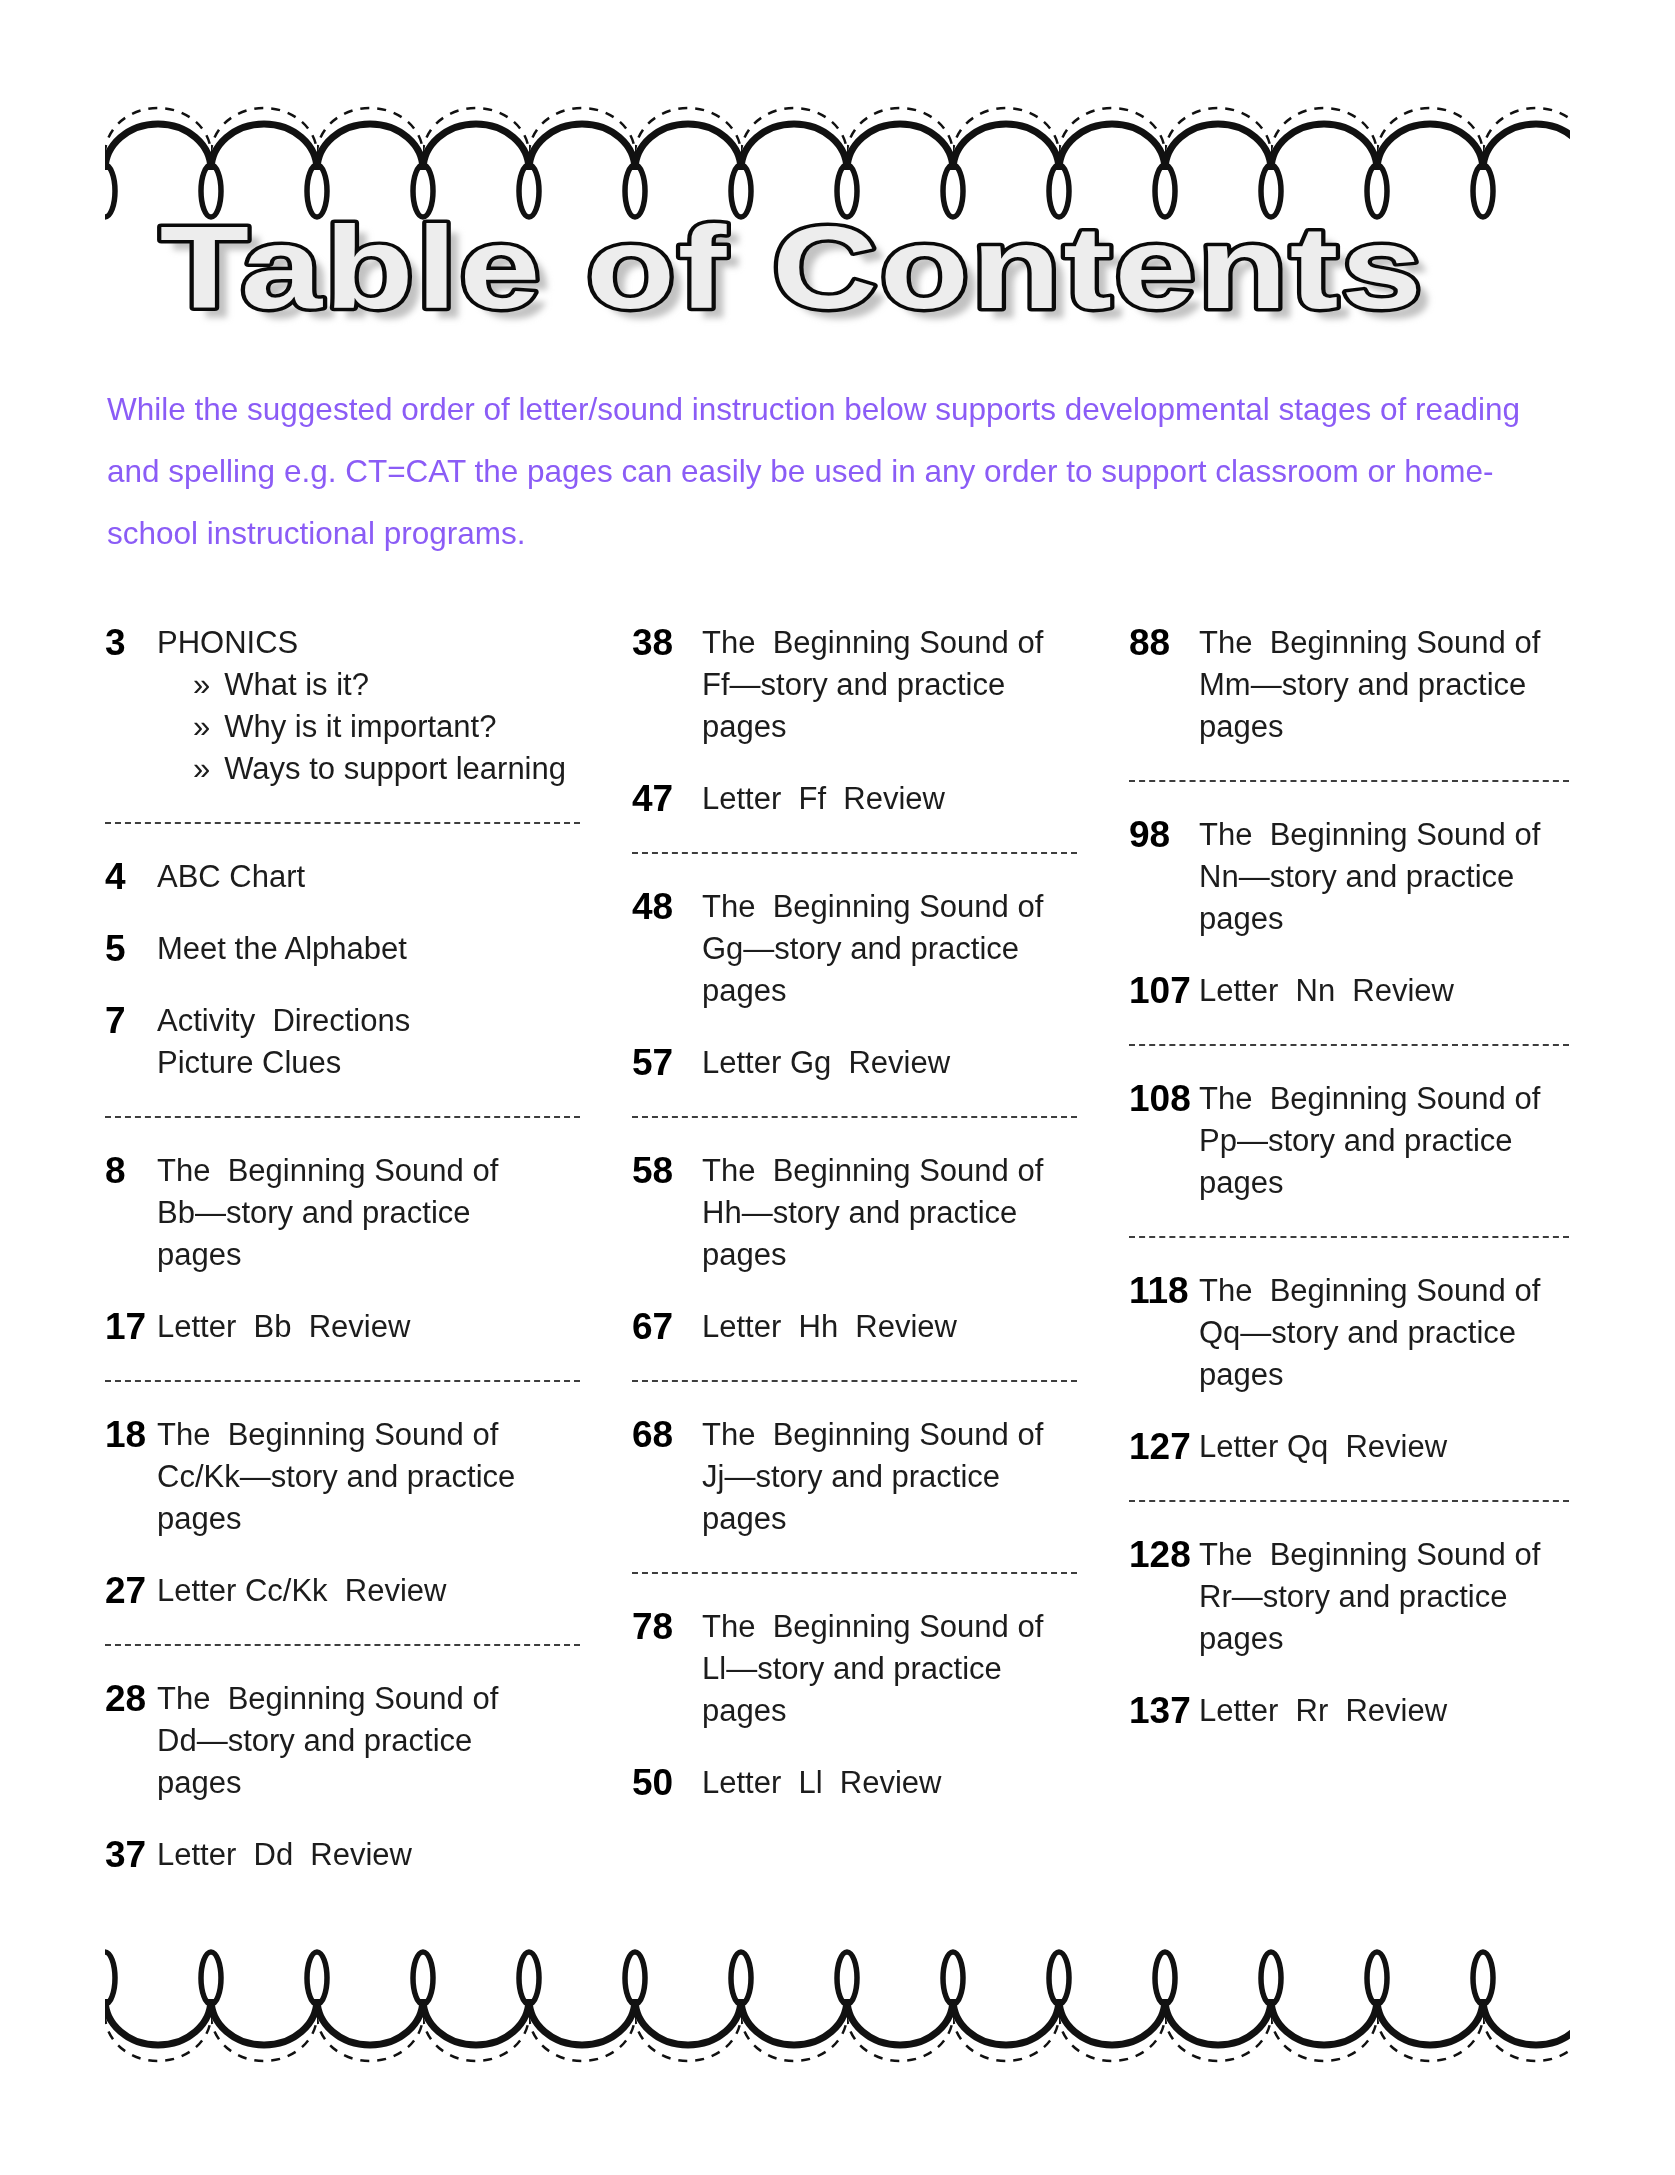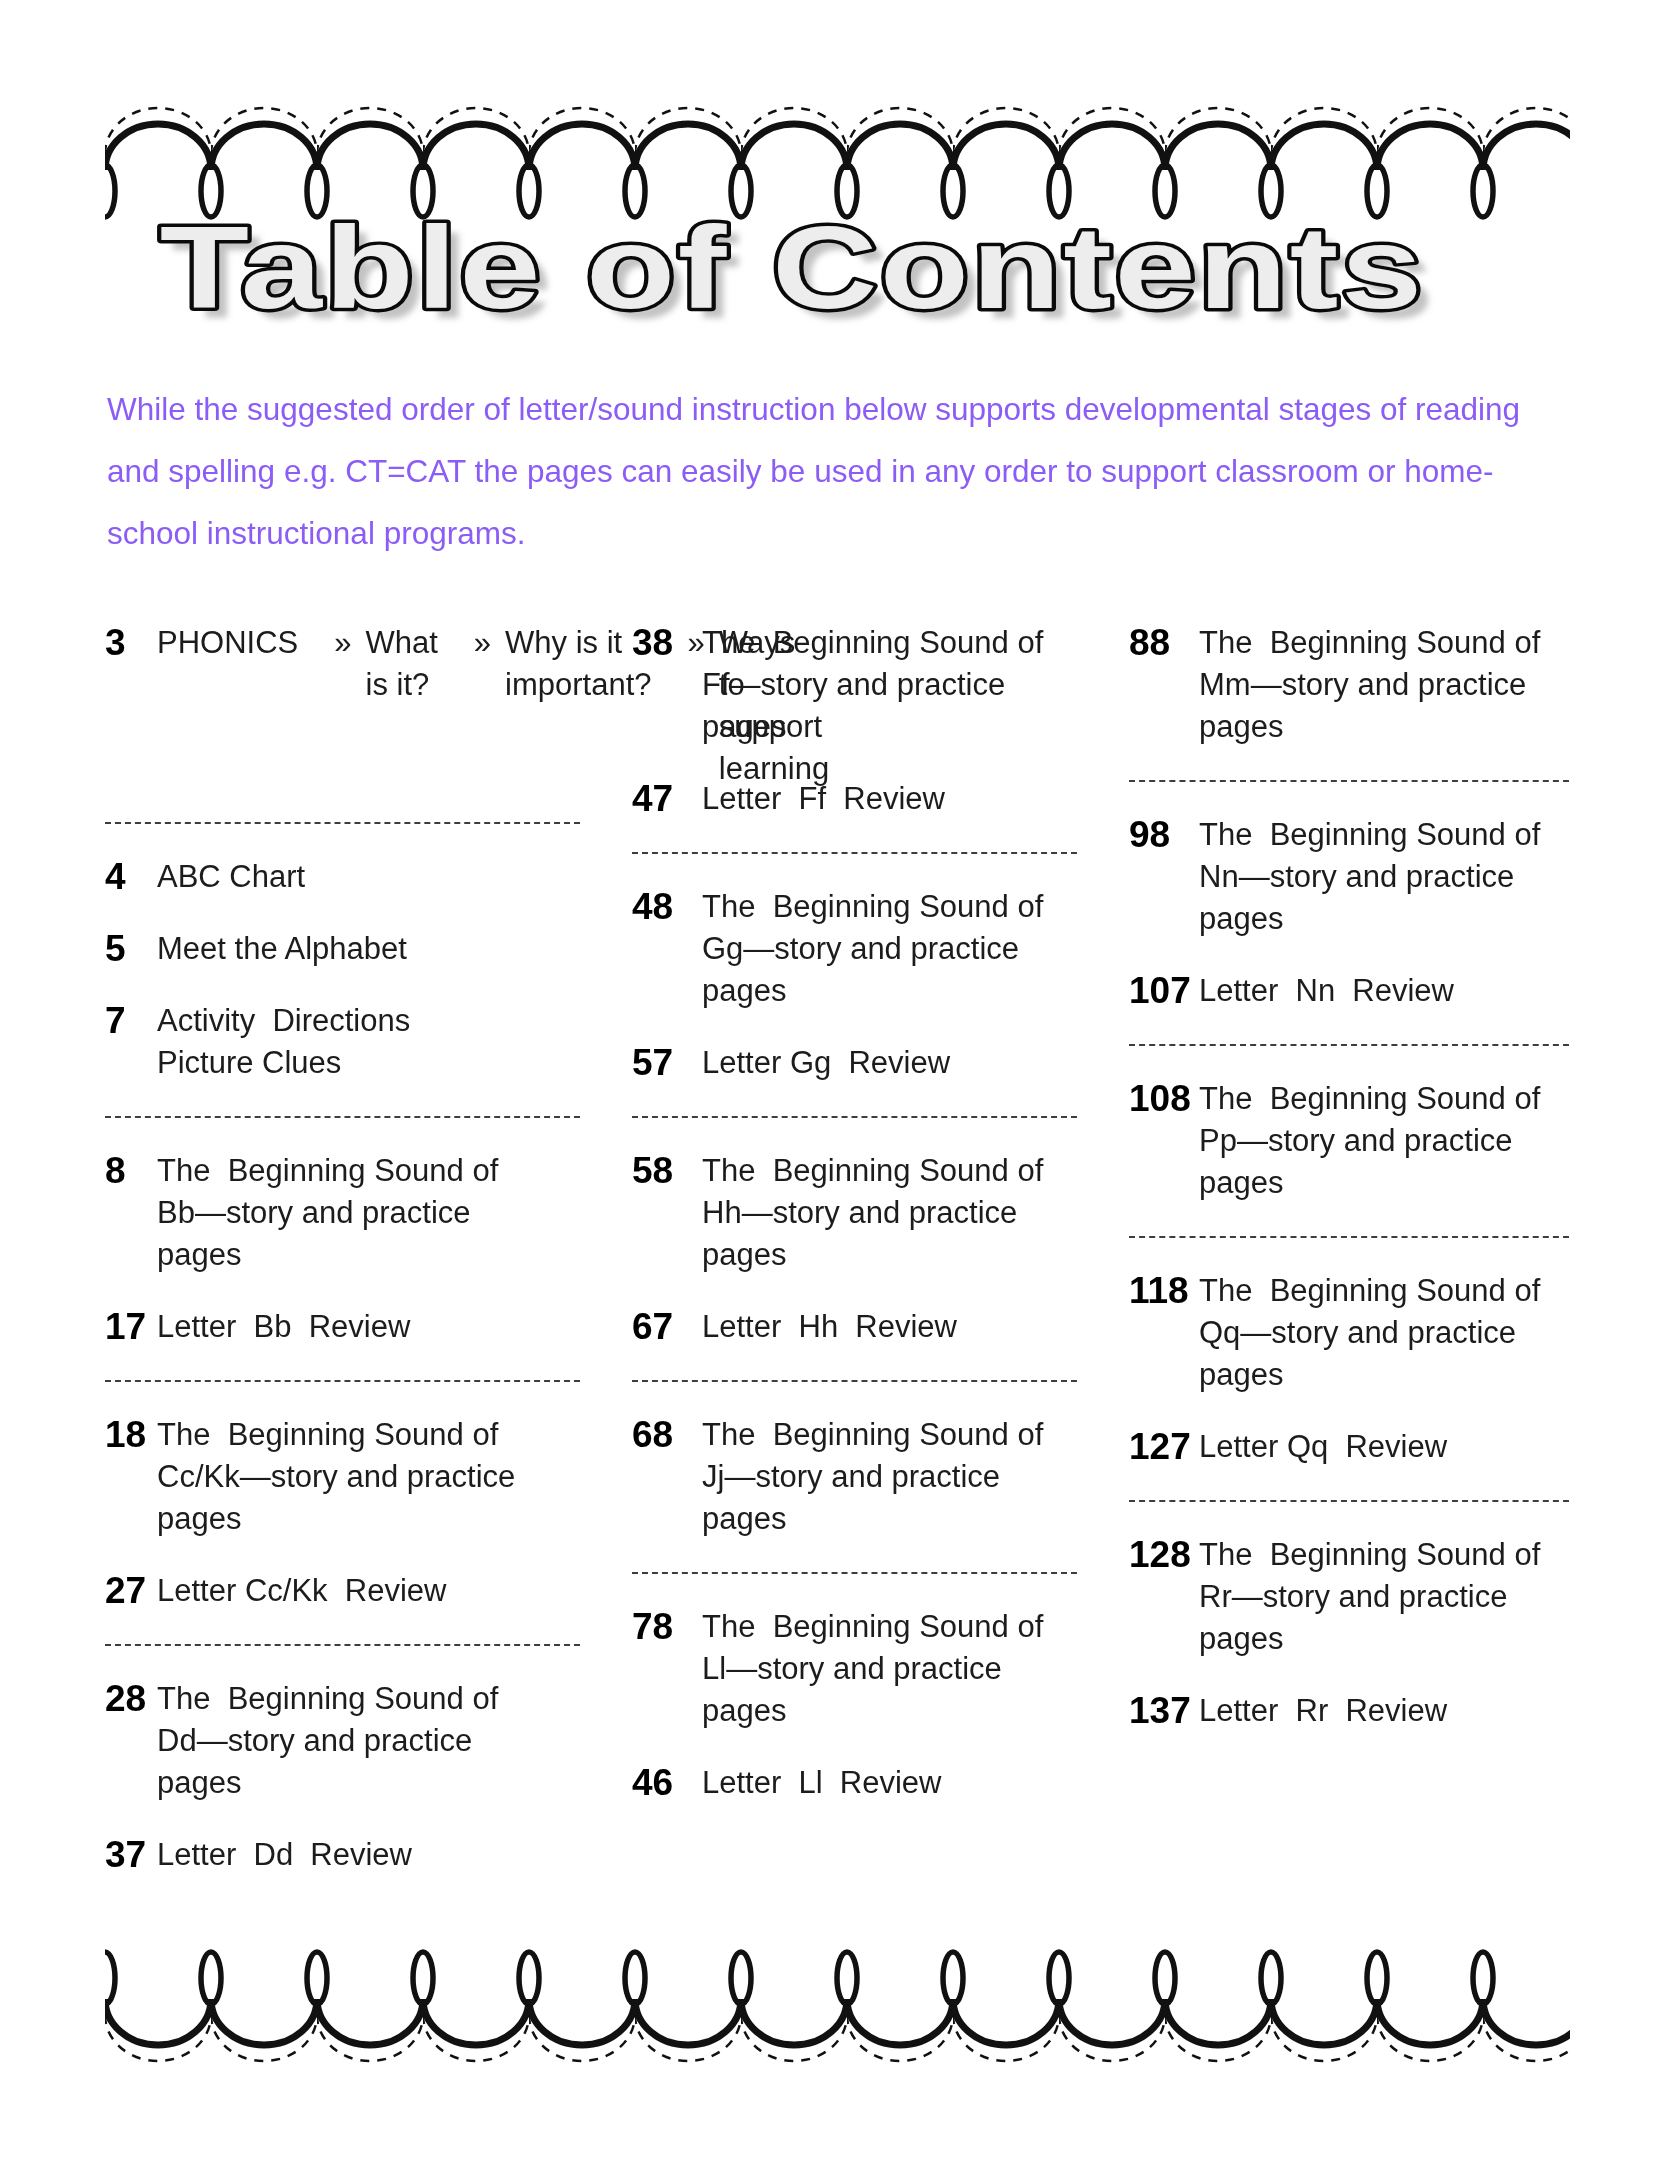--- a/index.html
+++ b/index.html
@@ -22,21 +22,21 @@
   }
   
   .columns{
     position:absolute;left:105px;top:622px;width:1465px;
     display:grid;grid-template-columns:475px 445px 440px;column-gap:52px;
   }
   .entry{display:flex;margin-bottom:30px;}
   .num{font-weight:700;font-size:37px;line-height:42px;color:#000;flex:0 0 52px;}
   .col-2 .num,.col-3 .num{flex:0 0 70px;}
   .txt,.btxt{font-size:31px;line-height:42px;white-space:pre-wrap;color:#1c1c1c;}
-  .txtcol{display:flex;}
+  .txtcol{display:flex;flex-direction:column;}
   .bullet{display:flex;margin-left:36px;}
   .bmark{font-size:31px;line-height:42px;margin-right:14px;color:#1c1c1c;}
   .divider{border-top:2px dashed #3d3d3d;margin:32px 0;width:100%;}
 </style>
 </head>
 <body>
 
 <div class="border-top">
   <svg width="1465" height="135" viewBox="0 0 1465 135">
     <defs>
@@ -178,21 +178,21 @@
 pages</span>
     </div>
     <div class="divider"></div>
     <div class="entry">
       <span class="num">78</span>
       <span class="txt">The  Beginning Sound of
 Ll—story and practice
 pages</span>
     </div>
     <div class="entry">
-      <span class="num">46</span>
+      <span class="num">50</span>
       <span class="txt">Letter  Ll  Review</span>
     </div>
   </div>
 
   <div class="col col-3">
     <div class="entry">
       <span class="num">88</span>
       <span class="txt">The  Beginning Sound of
 Mm—story and practice
 pages</span>

